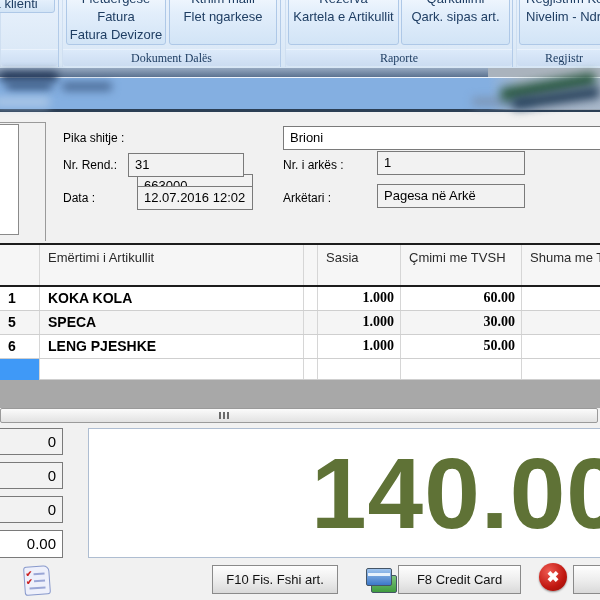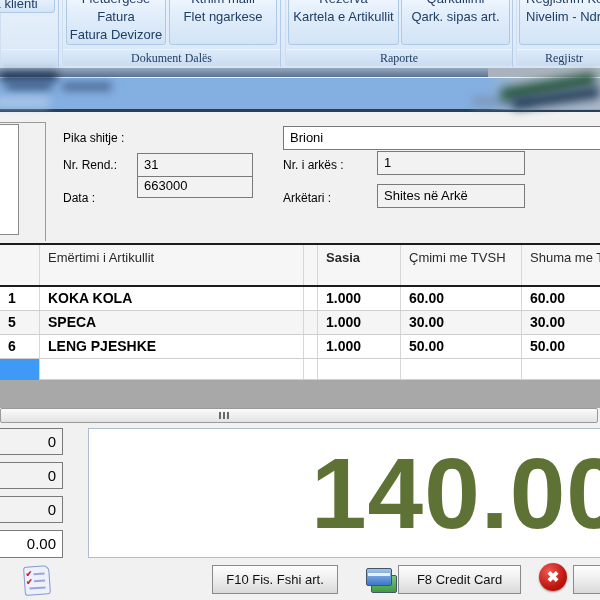--- a/index.html
+++ b/index.html
@@ -41,21 +41,21 @@
 
   
   #tbl{position:absolute;left:0;top:243px;width:661px;}
   .tline{position:absolute;left:0;width:661px;height:2px;background:#1c1c1c;}
   #thead{position:absolute;left:0;top:2px;width:661px;height:40px;background:#f6f6f6;}
   .hcell,.ccell{position:absolute;box-sizing:border-box;font-size:13px;color:#2a2a2a;
     padding:5px 6px 0 8px;border-left:1px solid #d6d6d6;height:100%;overflow:hidden;}
   .trow{position:absolute;left:0;width:661px;height:24px;background:#fff;border-bottom:1px solid #cfcfcf;box-sizing:border-box;}
   .trow.alt{background:#f5f5f5;}
   .ccell{font-weight:bold;font-size:14px;padding-top:3px;color:#000;}
-  .ccell.num{text-align:left;padding-right:6px;}
+  .ccell.num{text-align:right;padding-right:6px;font-family:Liberation Serif, serif;}
   .selcell{position:absolute;left:0;top:0;width:39px;height:23px;background:#3f99f7;}
 
   #graystrip{position:absolute;left:0;top:380px;width:600px;height:28px;background:#a8a8a8;}
   #splitter{position:absolute;left:0;top:408px;width:598px;height:15px;box-sizing:border-box;
     border:1px solid #9a9a9a;border-radius:2px;background:linear-gradient(#fbfbfb,#e2e2e2);}
   #splitter .grip{position:absolute;left:218px;top:3px;display:flex;gap:2px;}
   #splitter .grip i{display:block;width:2px;height:7px;background:#6a6a6a;}
 
   
   .numbox{position:absolute;left:-30px;width:93px;height:27px;box-sizing:border-box;
@@ -155,35 +155,36 @@
 
   <div class="cutbox"></div>
   <div class="panelline-h"></div>
   <div class="panelline-v"></div>
 
   <div class="flabel" style="left:63px;top:131px;">Pika shitje :</div>
   <div class="tbox" style="left:137px;top:126px;width:116px;margin-top:48px;">663000</div>
   <div class="tbox white" style="left:283px;top:126px;width:340px;">Brioni</div>
 
   <div class="flabel" style="left:63px;top:158px;">Nr. Rend.:</div>
-  <div class="tbox" style="left:137px;top:153px;width:116px;">31</div>
+  <div class="tbox" style="left:128px;top:153px;width:116px;">31</div>
   <div class="flabel" style="left:283px;top:158px;">Nr. i arkës :</div>
   <div class="tbox" style="left:377px;top:151px;width:148px;">1</div>
 
   <div class="flabel" style="left:63px;top:191px;">Data :</div>
+  <div class="tbox" style="left:137px;top:186px;width:116px;">12.07.2016 12:02</div>
   <div class="flabel" style="left:283px;top:191px;">Arkëtari :</div>
-  <div class="tbox" style="left:377px;top:184px;width:148px;">Shites në Arkë</div>
+  <div class="tbox" style="left:377px;top:184px;width:148px;">Pagesa në Arkë</div>
 
   <div id="tbl">
     <div class="tline" style="top:0;"></div>
     <div id="thead">
       <div class="hcell" style="left:0;width:39px;border-left:none;"></div>
       <div class="hcell" style="left:39px;width:264px;">Emërtimi i Artikullit</div>
       <div class="hcell" style="left:303px;width:14px;"></div>
-      <div class="hcell" style="left:317px;width:83px;font-weight:bold;">Sasia</div>
+      <div class="hcell" style="left:317px;width:83px;">Sasia</div>
       <div class="hcell" style="left:400px;width:121px;">Çmimi me TVSH</div>
       <div class="hcell" style="left:521px;width:140px;">Shuma me TVSH</div>
     </div>
     <div class="tline" style="top:42px;"></div>
 
     <div class="trow" style="top:44px;">
       <div class="ccell" style="left:0;width:39px;border-left:none;">1</div>
       <div class="ccell" style="left:39px;width:264px;">KOKA KOLA</div>
       <div class="ccell" style="left:303px;width:14px;"></div>
       <div class="ccell num" style="left:317px;width:83px;">1.000</div>

